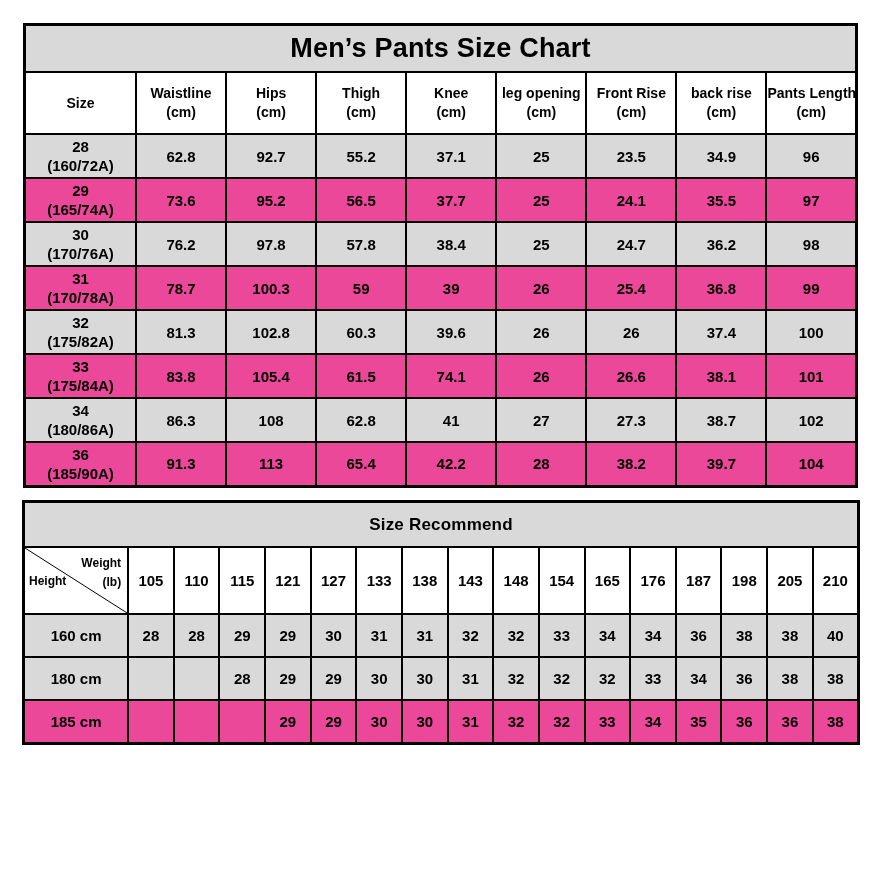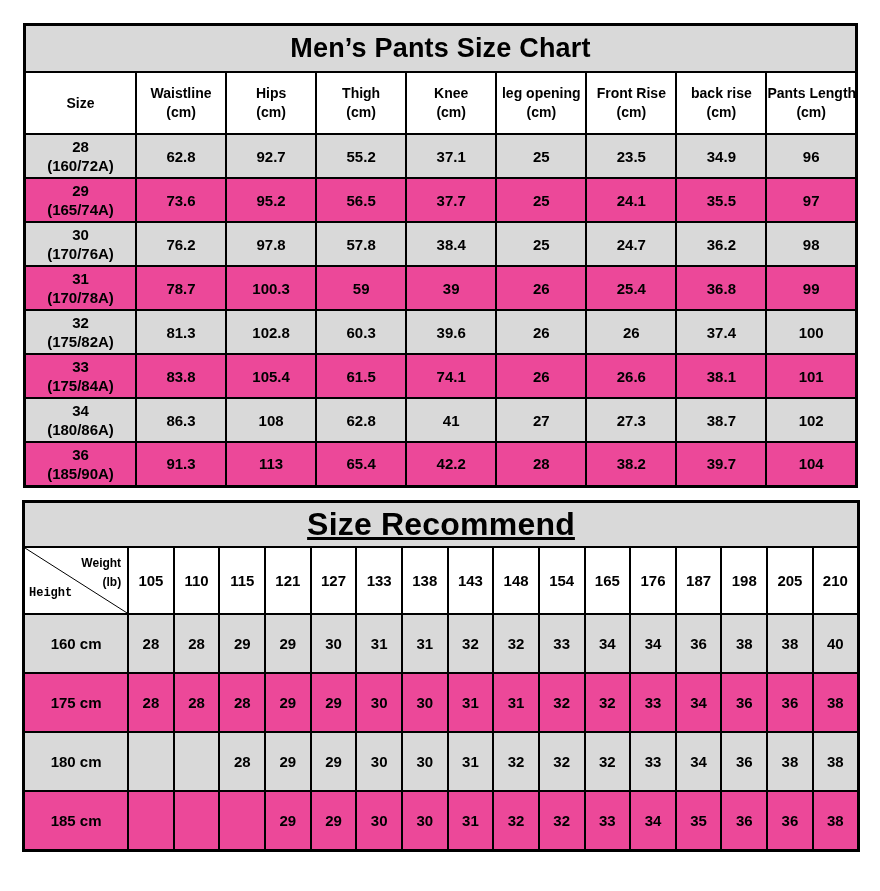--- a/index.html
+++ b/index.html
@@ -30,43 +30,43 @@
     overflow:hidden;
   }
 
   
   th.title{
     background:#d9d9d9;
     font-size:27px;
     height:45px;
     letter-spacing:0.2px;
   }
-  th.title2{font-size:32px;height:43px;text-decoration:underline;}
+  th.title2{font-size:17px;height:43px;}
 
   
   #t1-head th{height:60px;background:#ffffff;font-size:14px;line-height:19px;}
   #t1-head .hl{white-space:nowrap;}
 
   
   #t1-body tr{height:44px;}
   #t1-body td{font-size:15px;}
   #t1-body th.sizecell{font-size:15px;line-height:19px;}
   tr.shade td, tr.shade th{background:#d9d9d9;}
 
   
   #t2-head th{height:65px;background:#ffffff;font-size:15px;}
   th.corner{position:relative;}
   th.corner .diag{position:absolute;left:0;top:0;width:100%;height:100%;display:block;}
   th.corner span{position:absolute;font-size:12px;line-height:17px;}
   th.corner .cw{top:7px;right:6px;}
   th.corner .clb{top:26px;right:6px;}
-  th.corner .ch{bottom:11px;left:4px;font-family:Liberation Mono, monospace;}
-
-  
-  #t2-body tr{height:59px;}
+  th.corner .ch{bottom:23px;left:4px;}
+
+  
+  #t2-body tr{height:43px;}
   #t2-body th{font-size:15px;}
   #t2-body td{font-size:15px;}
 </style>
 </head>
 <body>
 
 <div class="page">
 
   <table class="chart" id="table1">
       <colgroup>
@@ -302,39 +302,20 @@
           <td>32</td>
           <td>32</td>
           <td>33</td>
           <td>34</td>
           <td>34</td>
           <td>36</td>
           <td>38</td>
           <td>38</td>
           <td>40</td>
         </tr>
-        <tr>
-          <th>175 cm</th>
-          <td>28</td>
-          <td>28</td>
-          <td>28</td>
-          <td>29</td>
-          <td>29</td>
-          <td>30</td>
-          <td>30</td>
-          <td>31</td>
-          <td>31</td>
-          <td>32</td>
-          <td>32</td>
-          <td>33</td>
-          <td>34</td>
-          <td>36</td>
-          <td>36</td>
-          <td>38</td>
-        </tr>
         <tr class="shade">
           <th>180 cm</th>
           <td></td>
           <td></td>
           <td>28</td>
           <td>29</td>
           <td>29</td>
           <td>30</td>
           <td>30</td>
           <td>31</td>

